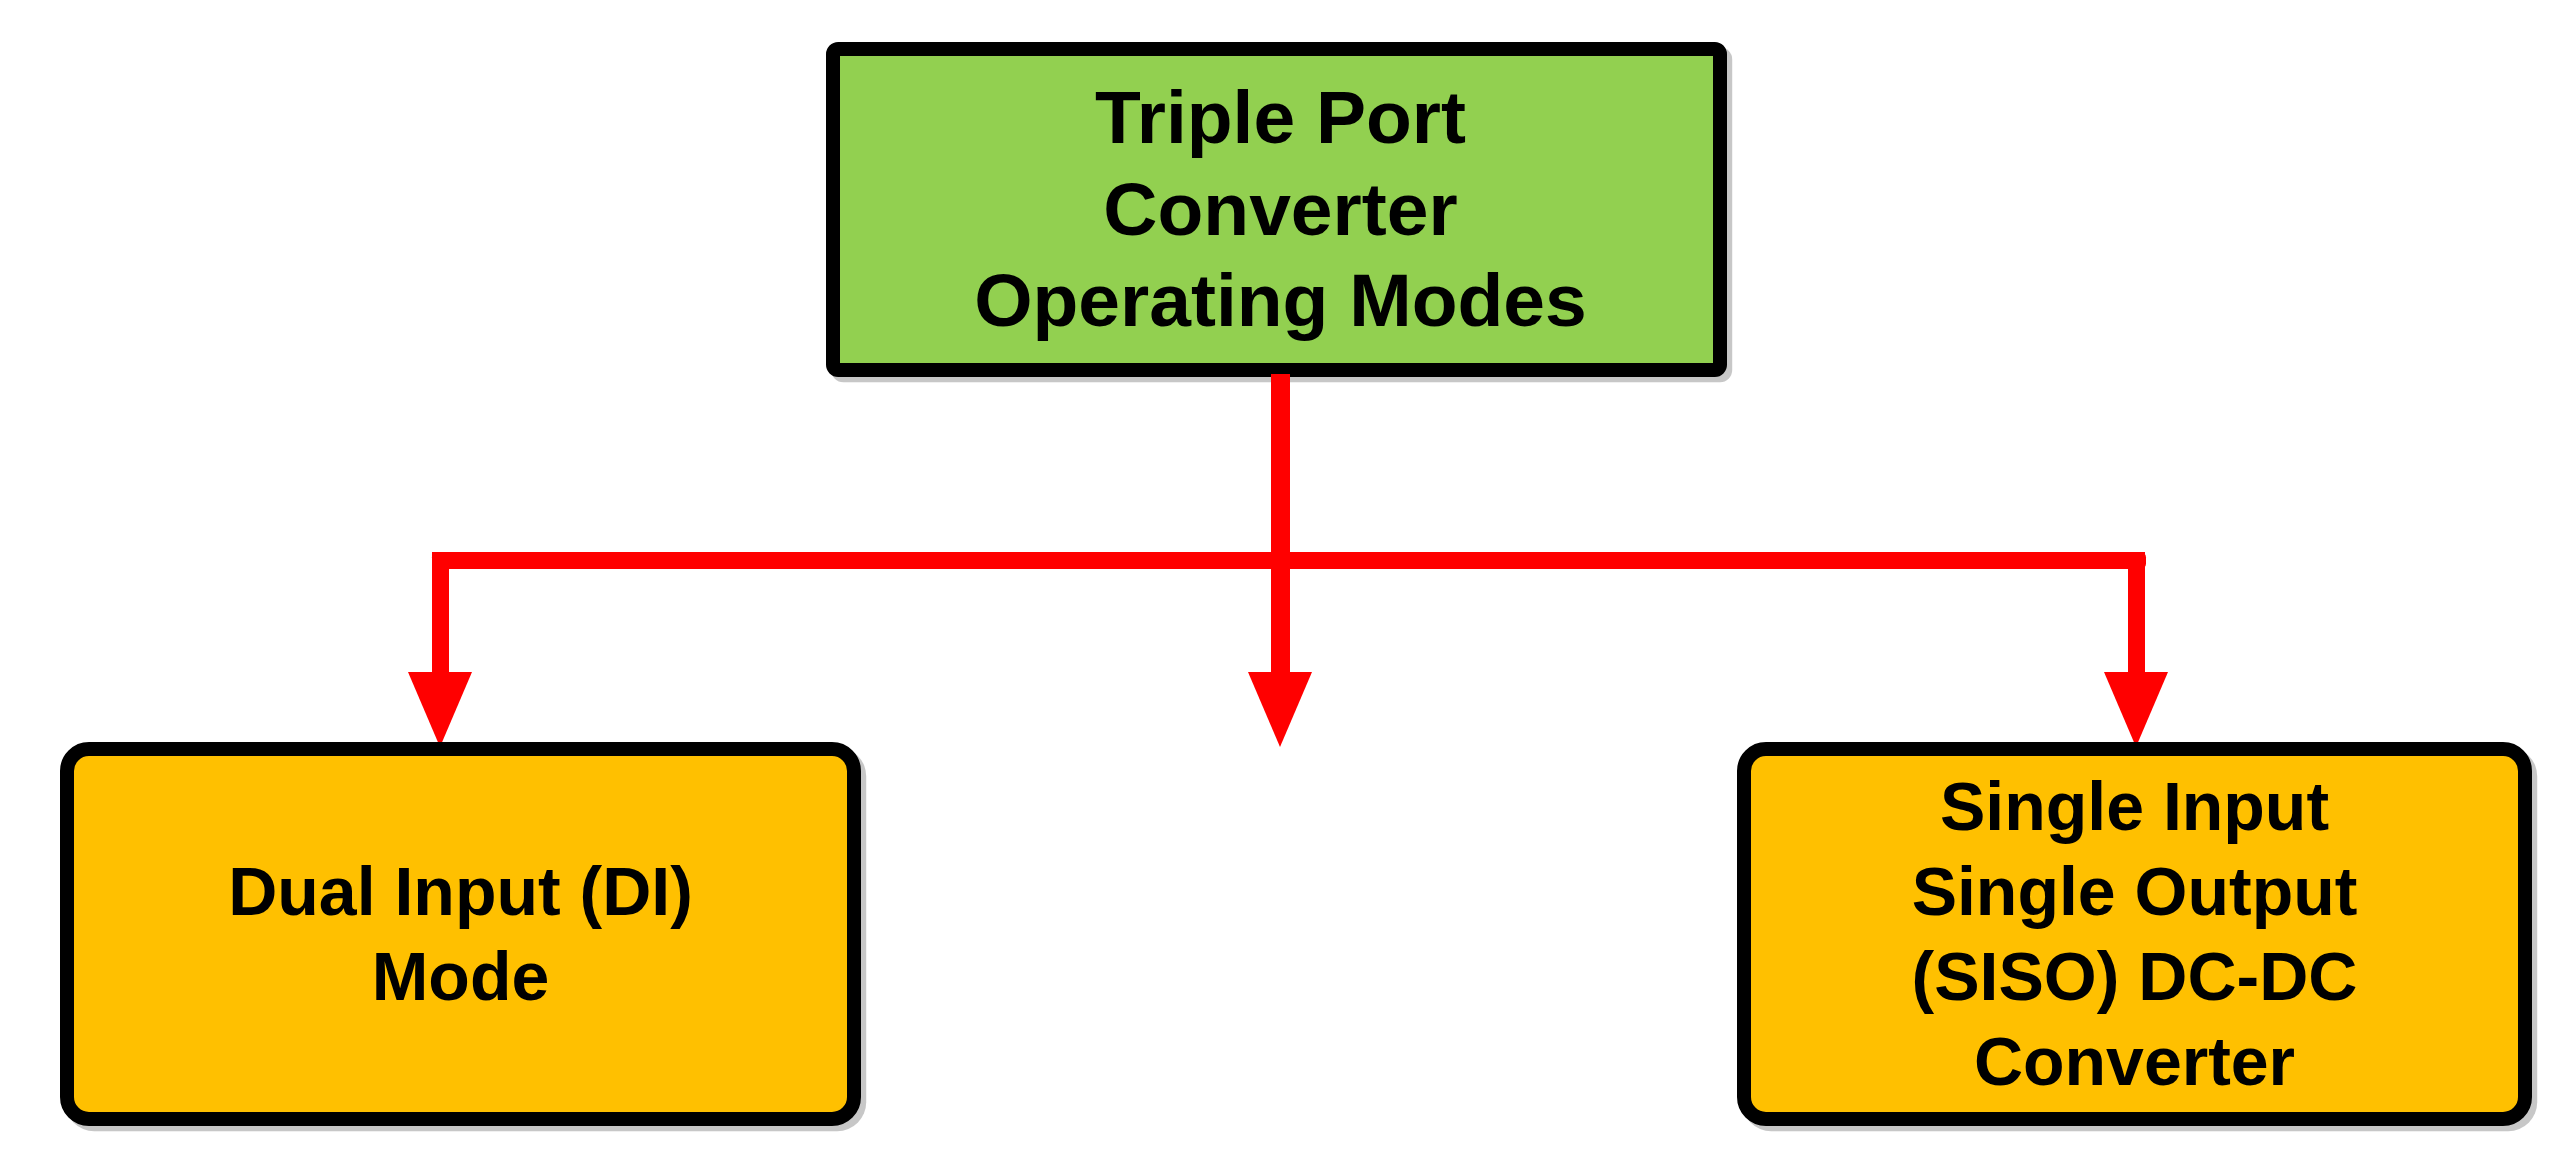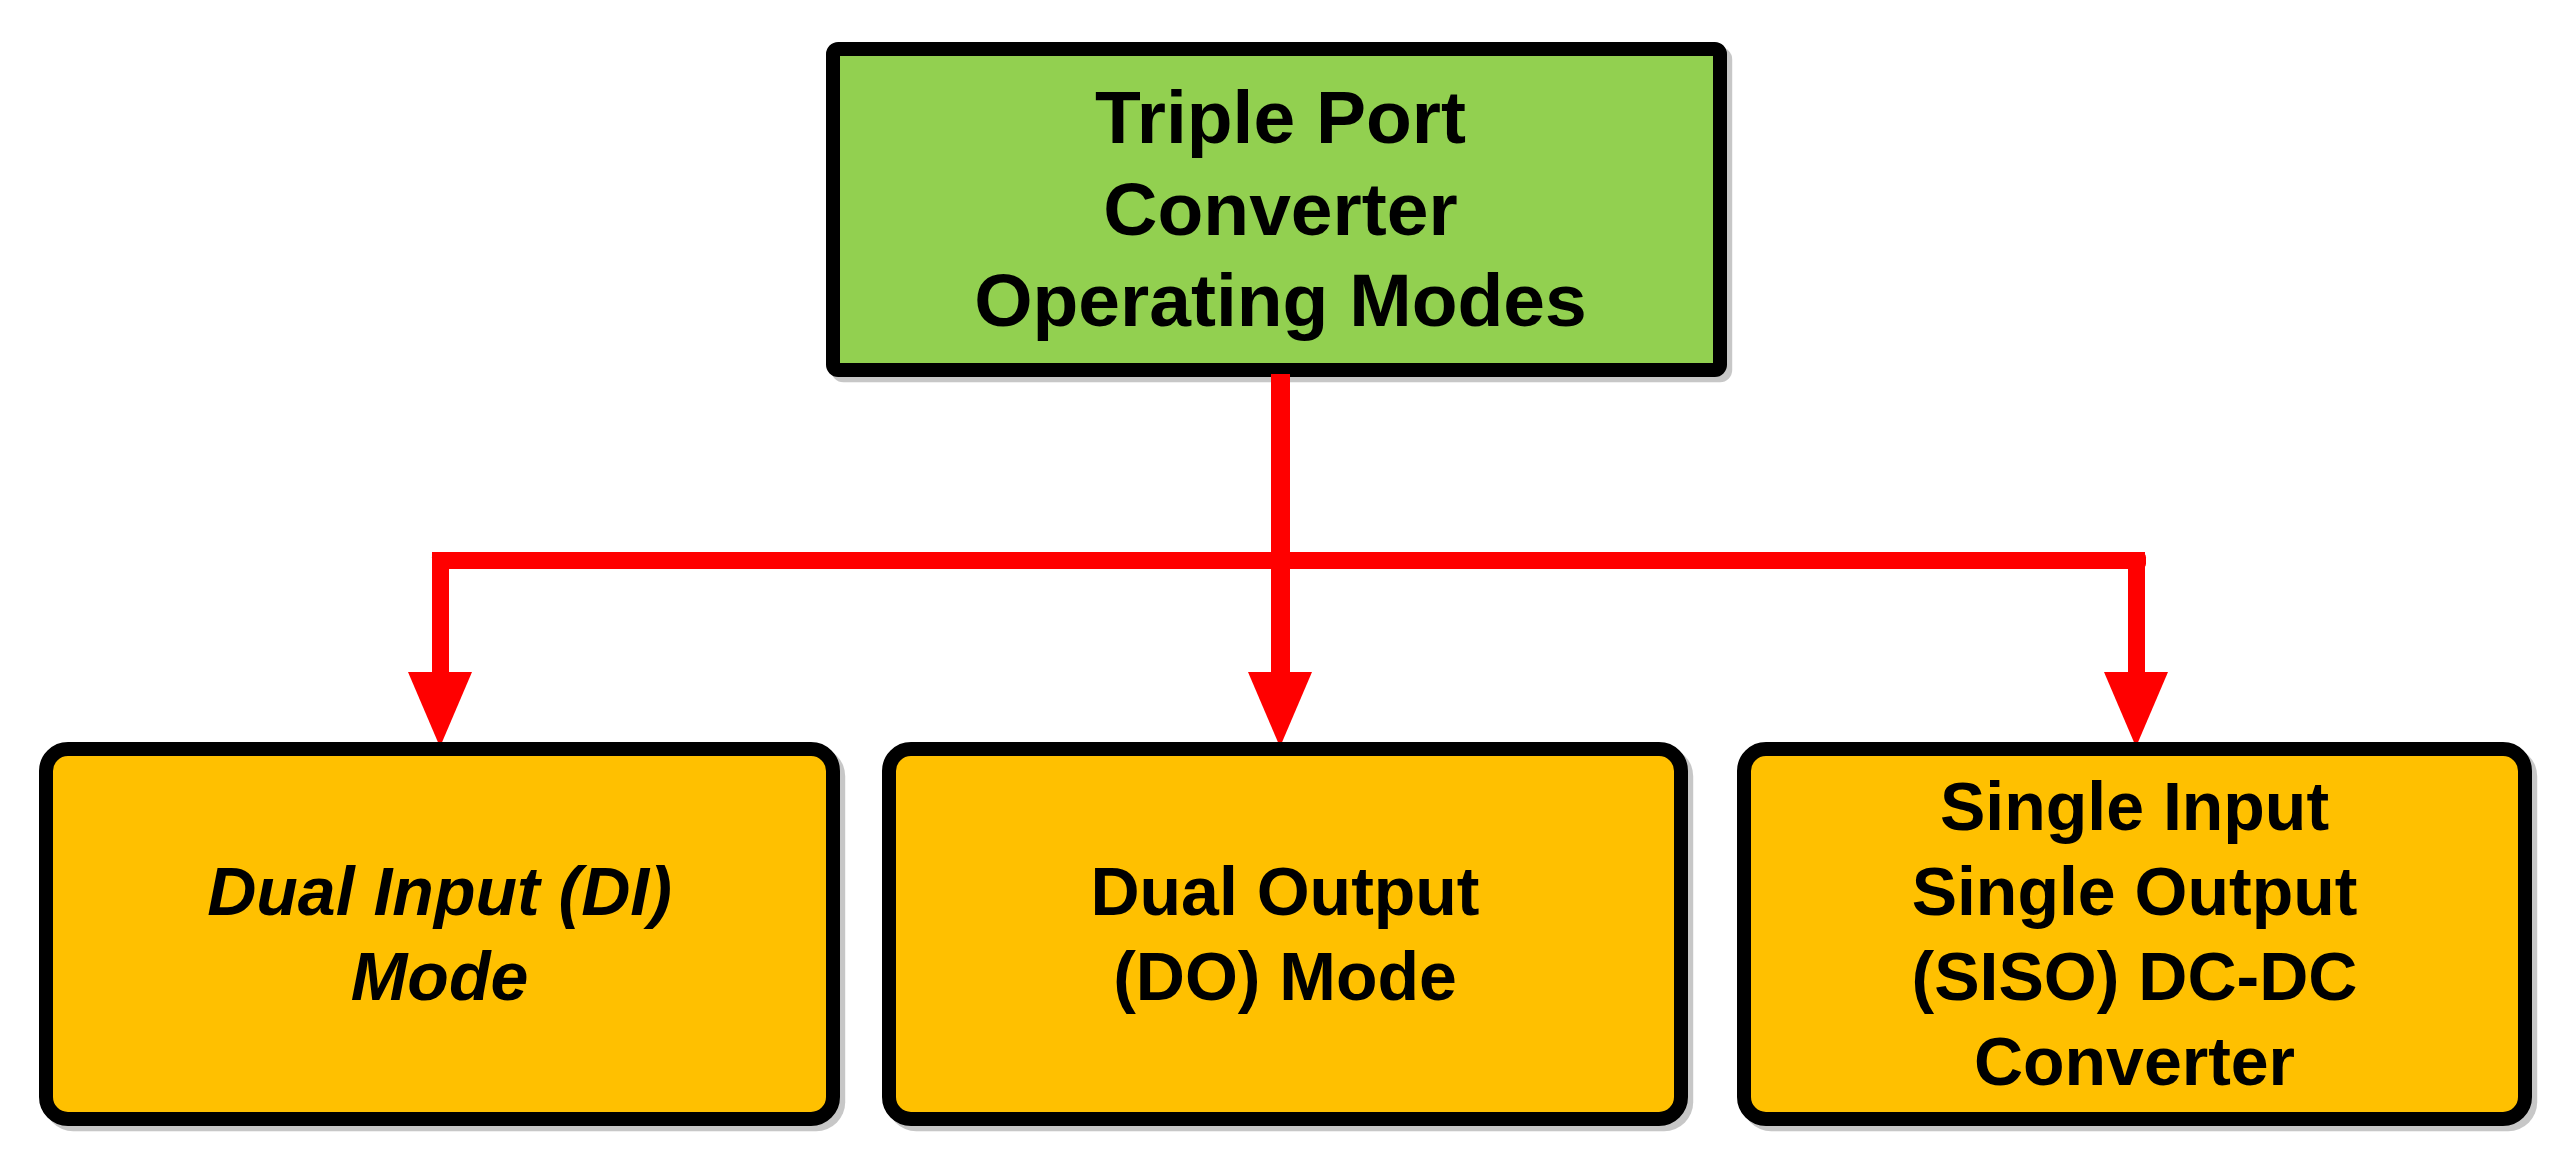--- a/index.html
+++ b/index.html
@@ -35,21 +35,21 @@
   .node-root{
     left:826px;top:42px;width:901px;height:335px;
     background:var(--root-fill);
     padding-left:8px;
   }
   .node-child{
     top:742px;height:384px;
     background:var(--child-fill);
     border-radius:29px;
   }
-  .node-child-1{left:39px;width:801px;font-style:italic;}
+  .node-child-1{left:60px;width:801px;}
   .node-child-2{left:882px;width:806px;}
   .node-child-3{left:1737px;width:795px;}
   .node-label{
     white-space:pre-line;
     font-weight:700;
     color:#000;
     line-height:1.25;
   }
   .node-root .node-label{font-size:75px;line-height:1.22;}
   .node-child .node-label{font-size:68px;}
@@ -90,24 +90,20 @@
   <div class="connector conn-drop-right"></div>
   <div class="arrowhead arrowhead-left"></div>
   <div class="arrowhead arrowhead-center"></div>
   <div class="arrowhead arrowhead-right"></div>
 
   <div class="node node-child node-child-1">
     <span class="node-label">Dual Input (DI)
 Mode</span>
   </div>
 
-  <div class="node node-child node-child-2">
-    <span class="node-label">Dual Output
-(DO) Mode</span>
-  </div>
 
   <div class="node node-child node-child-3">
     <span class="node-label">Single Input
 Single Output
 (SISO) DC-DC
 Converter</span>
   </div>
 
 </div>
 

